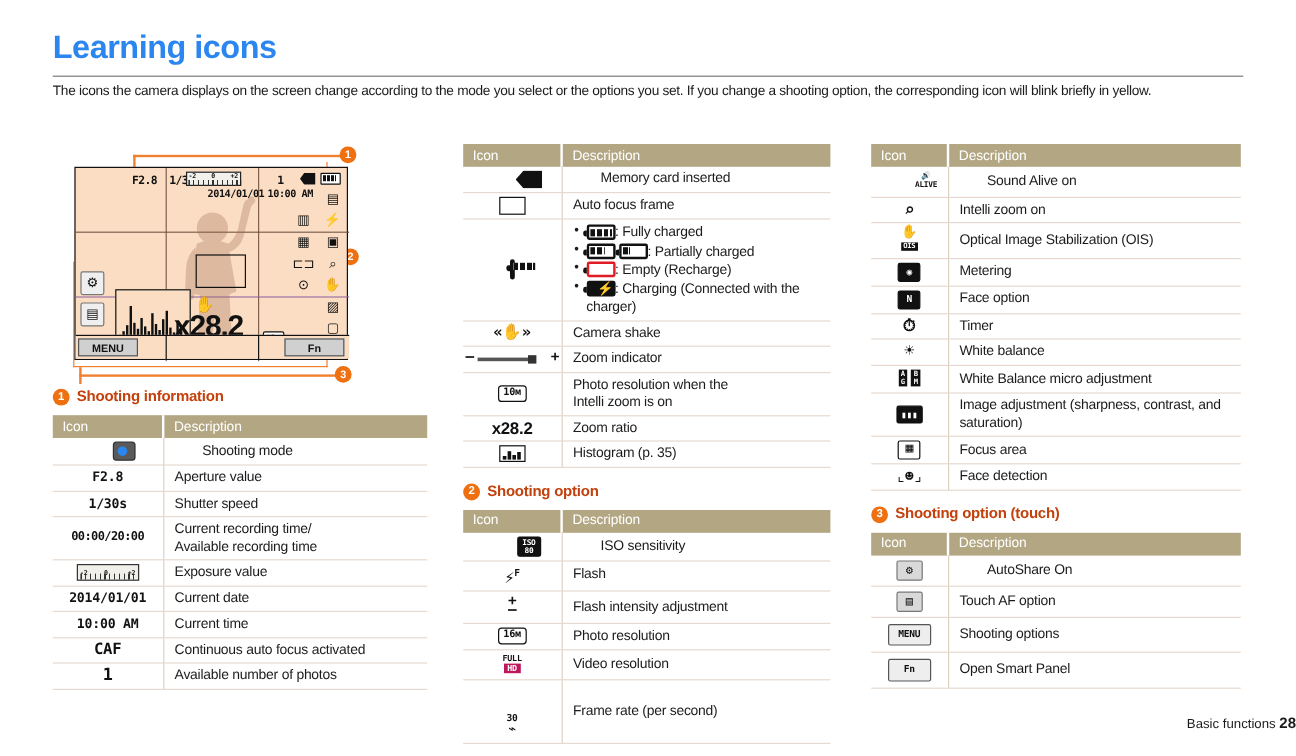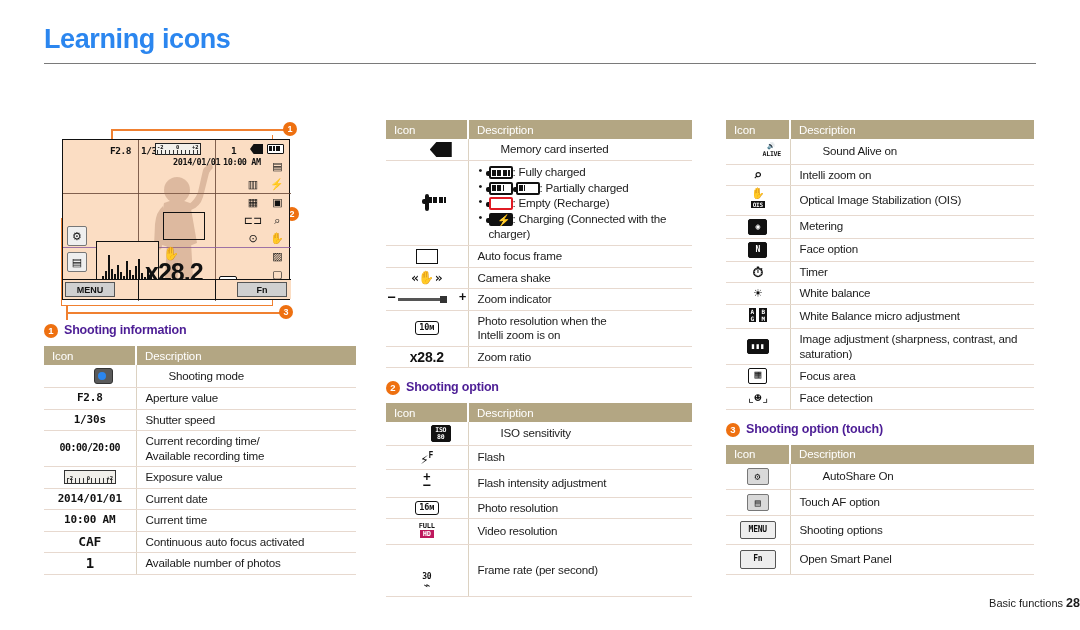--- a/index.html
+++ b/index.html
@@ -150,21 +150,21 @@
   }
   .cbox { position:absolute; border:1.6px solid #f08030; }
   .cline { position:absolute; background:#f08030; height:1.6px; }
 
   
   .sec-head { position:relative; margin:0 0 5px 0; height:18px; }
   .sec-head .num {
     position:absolute; left:0; top:1px; width:14px; height:14px; border-radius:50%;
     background:#ee7010; color:#fff; font-size:9.5px; font-weight:bold; text-align:center; line-height:14px;
   }
-  .sec-head .lab { position:absolute; left:20px; top:0; font-size:12.5px; font-weight:bold; color:#4c1d95; letter-spacing:-0.2px;}
+  .sec-head .lab { position:absolute; left:20px; top:0; font-size:12.5px; font-weight:bold; color:#c2410c; letter-spacing:-0.2px;}
 
   
   table.icons { border-collapse:collapse; width:100%; table-layout:fixed; }
   table.icons th {
     background:#b3a683; color:#ffffff; font-weight:normal;
     font-size:11.5px; text-align:left; padding:3px 0 3px 8px; height:19px;
     letter-spacing:-0.1px;
   }
   table.icons th.c-icon { width:92px; border-right:2px solid #ffffff; }
   table.icons td {
@@ -243,20 +243,21 @@
   .footer b { font-size:12.5px; }
   .footer .fwrap { display:inline-block; margin-left:310px; }
 </style>
 </head>
 <body>
 
 <div class="page">
 
   <div class="title">Learning icons</div>
   <div class="title-rule"></div>
+  <div class="intro">The icons the camera displays on the screen change according to the mode you select or the options you set. If you change a shooting option, the corresponding icon will blink briefly in yellow.</div>
 
   <div class="col col-left">
 
     <div class="cam-wrap">
 
       <div class="cline" style="left:67px; top:11px; width:173px;"></div>
       <div class="cline" style="left:67px; top:11px; width:1.6px; height:18px;"></div>
       <div class="callout-num" style="left:239px; top:4px;">1</div>
 
       <div class="cbox" style="left:177px; top:17px; width:52px; height:132px; border-left:none; border-top:none;"></div>
@@ -447,54 +448,58 @@
           <th class="c-icon">Icon</th>
           <th>Description</th>
         </tr>
       </thead>
       <tbody>
         <tr>
           <td class="ic"><span class="cardico"></span></td>
           <td class="de">Memory card inserted</td>
         </tr>
         <tr>
+          <td class="ic"><span class="afbox"></span></td>
+          <td class="de">Auto focus frame</td>
+        </tr>
+        <tr>
           <td class="ic"><span class="batt full"><span class="fill"></span></span></td>
           <td class="de">
             <ul class="bl">
               <li><span class="batt full g"><span class="fill"></span></span>: <span>Fully charged</span></li>
               <li><span class="batt two g"><span class="fill"></span></span> <span class="batt one g"><span class="fill"></span></span>: <span>Partially charged</span></li>
               <li><span class="batt empty g"></span>: <span>Empty (Recharge)</span></li>
               <li><span class="batt chg g"><span class="bolt">⚡</span></span>: <span>Charging (Connected with the charger)</span></li>
             </ul>
           </td>
         </tr>
         <tr>
-          <td class="ic"><span class="afbox"></span></td>
-          <td class="de">Auto focus frame</td>
-        </tr>
-        <tr>
           <td class="ic" style="font-size:13px;"><span>«✋»</span></td>
           <td class="de">Camera shake</td>
         </tr>
         <tr>
           <td class="ic">
             <span class="zoomind">
               <span class="mn">–</span><span class="bar"></span><span class="knob"></span><span class="px">+</span>
             </span>
           </td>
           <td class="de">Zoom indicator</td>
         </tr>
         <tr>
           <td class="ic"><span class="resbox">10м</span></td>
           <td class="de" style="white-space:pre-line;">Photo resolution when the
 Intelli zoom is on</td>
         </tr>
         <tr>
           <td class="ic" style="font-family:'Liberation Sans',sans-serif;font-size:14px;">x28.2</td>
           <td class="de">Zoom ratio</td>
+        </tr>
+        <tr>
+          <td class="ic"><span class="histbox"></span></td>
+          <td class="de">Histogram (p. 35)</td>
         </tr>
       </tbody>
     </table>
 
     <div class="sec-head" style="margin-top:12px;">
       <span class="num">2</span>
       <span class="lab">Shooting option</span>
     </div>
 
     <table class="icons mid">

